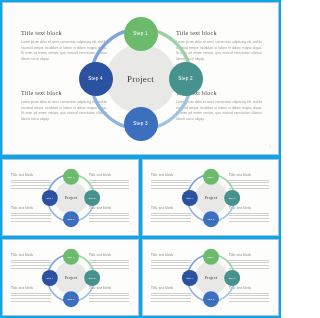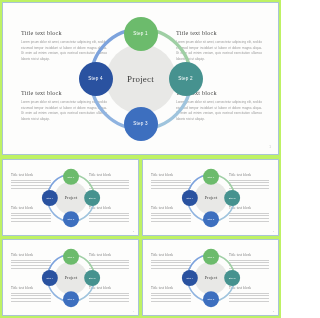--- a/index.html
+++ b/index.html
@@ -2,21 +2,21 @@
 <html><head>
 <meta charset="utf-8">
 <style>
   * { box-sizing: border-box; margin: 0; padding: 0; }
   html, body {
     width: 281px; height: 318px;
     background: #ffffff;
     font-family: "Liberation Serif", serif;
     overflow: hidden;
   }
-  #root { position: relative; width: 281px; height: 318px; background: #bef264; }
+  #root { position: relative; width: 281px; height: 318px; background: #0ea5e9; }
 
   
   .slide-main {
     position: absolute; left: 2px; top: 2px;
     width: 277px; height: 153px;
     background: #fdfdfc;
     border: 1px solid #a9c4d6;
   }
 
   

